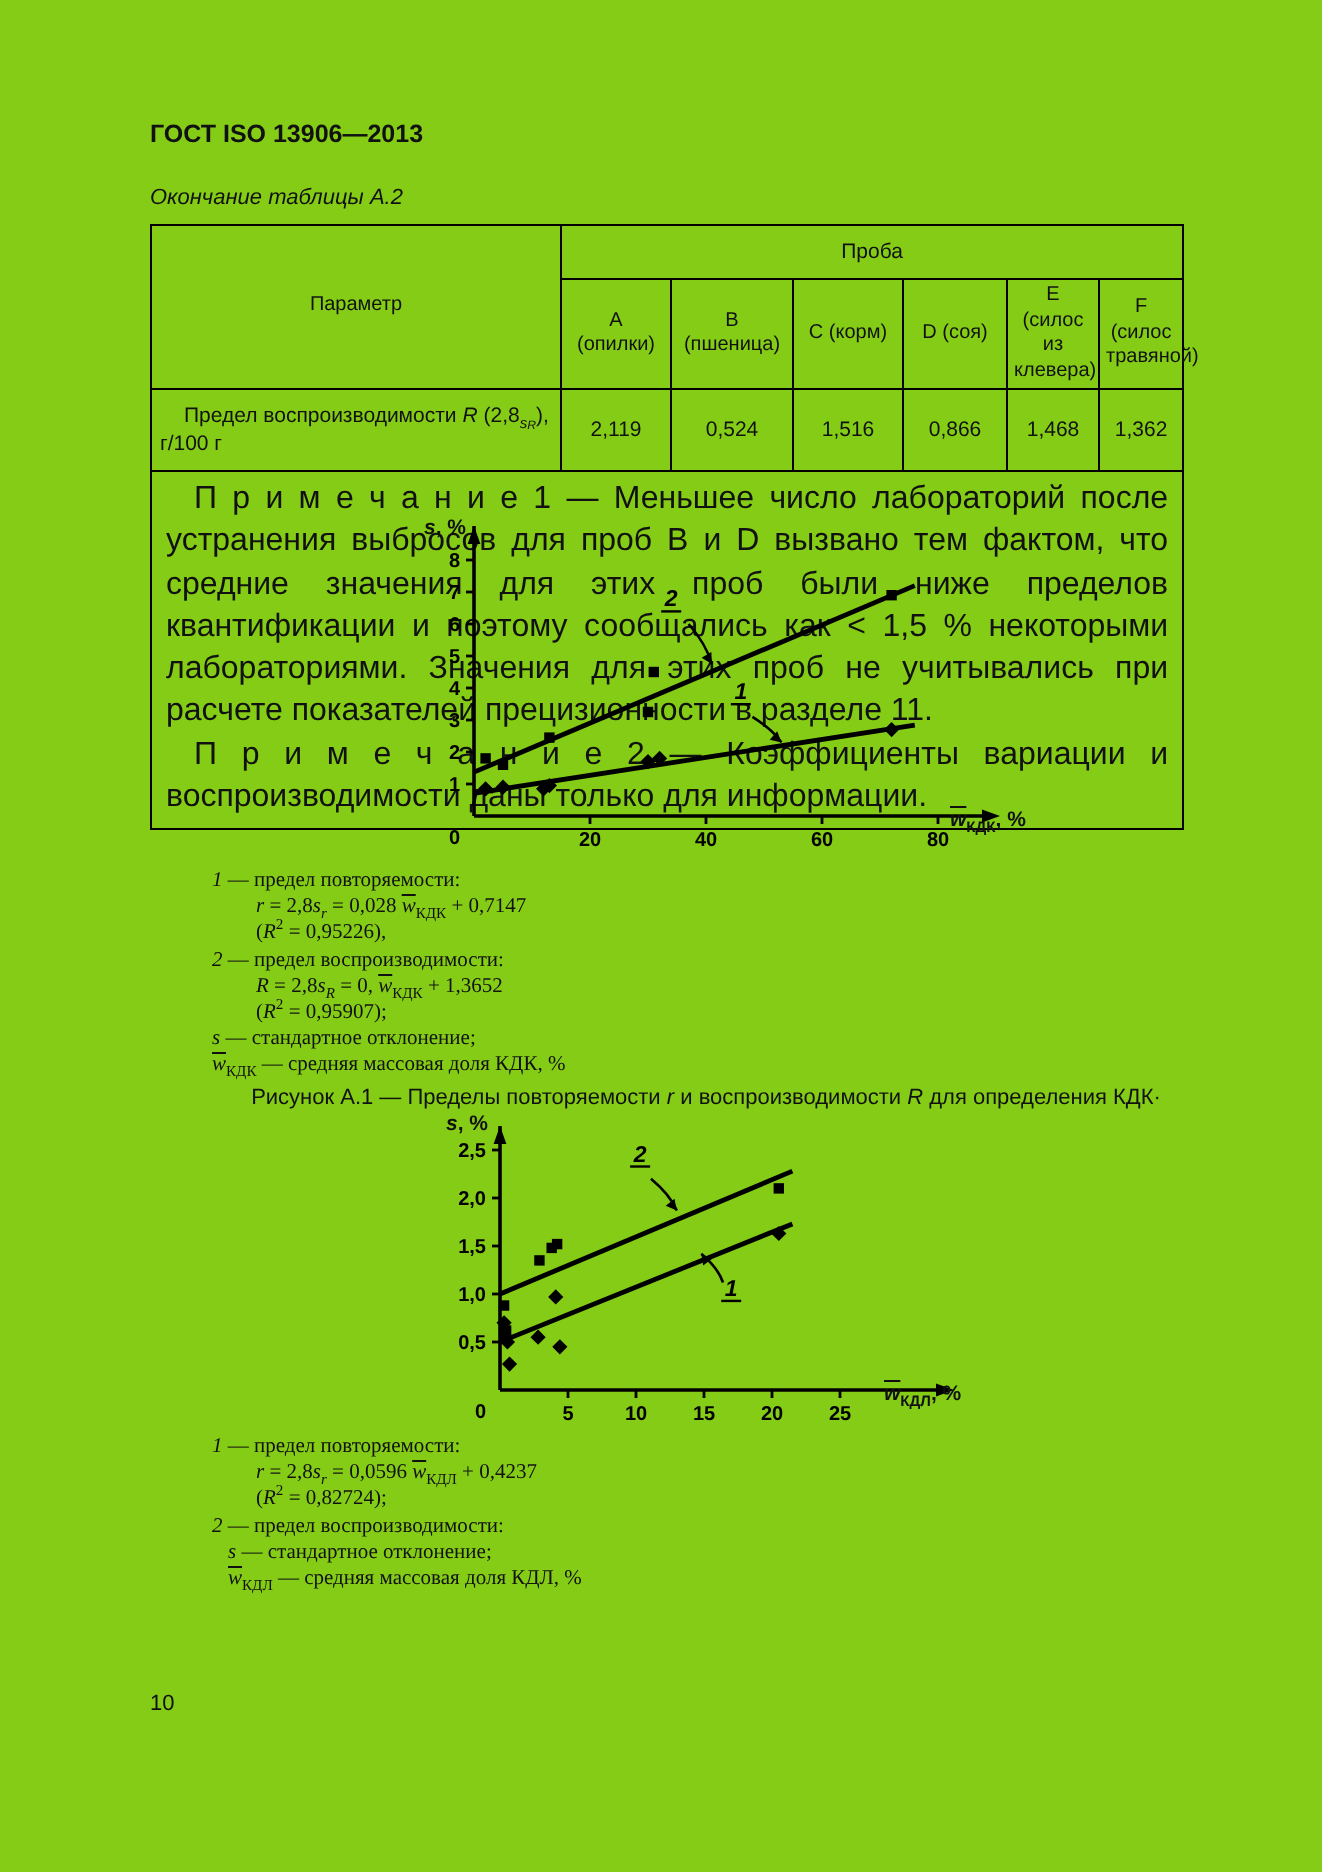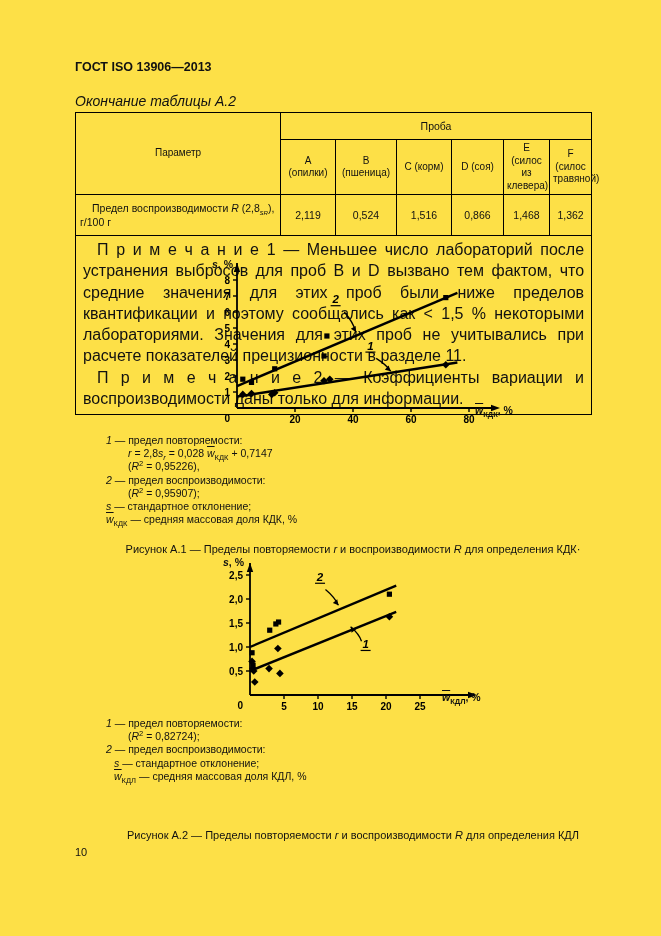--- a/index.html
+++ b/index.html
@@ -1,25 +1,25 @@
 <!DOCTYPE html>
 <html><head>
 <meta charset="utf-8">
 <style>
   html,body{margin:0;padding:0;background:#888;}
-  #page{position:relative;width:661px;height:936px;background:#fde047;
+  #page{position:relative;width:661px;height:936px;background:#84cc16;
         font-family:"Liberation Sans", sans-serif;color:#111;overflow:hidden;}
   .it{font-style:italic;}
   .wb{text-decoration:overline;font-style:italic;}
   sub{font-size:0.72em;line-height:0;}
   sup{font-size:0.72em;line-height:0;}
   .sub2{font-size:0.58em;vertical-align:-0.55em;line-height:0;}
 
   #doc-header{position:absolute;left:75px;top:60px;font-size:12.5px;font-weight:bold;}
-  #table-continuation{position:absolute;left:75px;top:93px;font-size:14px;font-style:italic;}
+  #table-continuation{position:absolute;left:75px;top:93px;font-size:11px;font-style:italic;}
 
   #main-table{position:absolute;left:75px;top:112px;width:516px;border-collapse:collapse;
               table-layout:fixed;font-size:10.5px;}
   #main-table th,#main-table td{border:1px solid #000;padding:2px 3px;font-weight:normal;vertical-align:middle;}
   #main-table .col-param{width:205px;}
   .hdr-cell{text-align:center;font-size:10px;line-height:1.25;}
   .group-hdr{text-align:center;height:22px;font-size:10.5px;margin-top:15px;}
   .param-cell{text-align:left;padding:3px 5px 3px 4px !important;line-height:1.35;height:34px;}
   .param-cell .indent{display:inline-block;width:12px;}
   .value-cell{text-align:center;height:34px;}
@@ -33,21 +33,21 @@
   .tick{font-size:10px;font-weight:bold;font-family:"Liberation Sans",sans-serif;}
   .callout{font-size:11.5px;font-weight:bold;font-style:italic;font-family:"Liberation Sans",sans-serif;}
 
   #chart1-box{left:203px;top:256px;width:330px;height:176px;}
   #chart1-ylabel{left:0;top:2px;width:30px;text-align:right;}
   #chart1-xlabel{left:272px;top:148px;}
   #chart2-box{left:206px;top:556px;width:310px;height:172px;}
   #chart2-ylabel{left:8px;top:0;width:30px;text-align:right;}
   #chart2-xlabel{left:236px;top:135px;}
 
-  .legend{position:absolute;left:106px;font-size:10.5px;line-height:13.2px;white-space:nowrap;}
+  .legend{position:absolute;left:106px;font-size:10.5px;line-height:13.2px;white-space:nowrap;font-family:Liberation Serif, serif;}
   #legend1{top:434px;}
   #legend2{top:717px;}
   .legend .ind{padding-left:22px;}
   .legend .ind-s{padding-left:8px;}
 
   .fig-caption{position:absolute;left:95px;width:516px;text-align:center;font-size:11px;white-space:nowrap;}
   #caption1{top:543px;}
   #caption2{top:829px;}
 
   #page-number{position:absolute;left:75px;top:846px;font-size:11px;}
@@ -158,20 +158,21 @@
       </svg>
     <span id="chart1-ylabel" class="axis-label"><span class="it">s</span><span>, %</span></span>
     <span id="chart1-xlabel" class="axis-label"><span><span class="wb">w</span><sub>КДК</sub></span><span>, %</span></span>
   </div>
 
   <div id="legend1" class="legend">
     <div><span class="it">1</span><span> — предел повторяемости:</span></div>
     <div class="ind"><span class="it">r</span><span> = 2,8</span><span class="it">s</span><sub class="it">r</sub><span> = 0,028 </span><span><span class="wb">w</span><sub>КДК</sub></span><span> + 0,7147</span></div>
     <div class="ind"><span>(</span><span class="it">R</span><sup>2</sup><span> = 0,95226),</span></div>
     <div><span class="it">2</span><span> — предел воспроизводимости:</span></div>
+    <div class="ind"><span class="it">R</span><span> = 2,8</span><span class="it">s</span><sub class="it">R</sub><span> = 0,  </span><span><span class="wb">w</span><sub>КДК</sub></span><span> + 1,3652</span></div>
     <div class="ind"><span>(</span><span class="it">R</span><sup>2</sup><span> = 0,95907);</span></div>
     <div><span class="it">s</span><span> — стандартное отклонение;</span></div>
     <div><span><span class="wb">w</span><sub>КДК</sub></span><span> — средняя массовая доля КДК, %</span></div>
   </div>
 
   <div id="caption1" class="fig-caption"><span>Рисунок А.1 — Пределы повторяемости </span><span class="it">r</span><span> и воспроизводимости </span><span class="it">R</span><span> для определения КДК·</span></div>
 
   <div id="chart2-box" class="chart-box">
     <svg id="chart2-svg" width="310" height="172">
         <line x1="44" y1="139" x2="262" y2="139" stroke="#000" stroke-width="1.8"></line>
@@ -223,23 +224,23 @@
         <line x1="154.6" y1="94.46000000000001" x2="164.6" y2="94.46000000000001" stroke="#000" stroke-width="1.2"></line>
         <path d="M 155.51999999999998 85.24 Q 153.07999999999998 78.03999999999999 144.64 70.84" stroke="#000" stroke-width="1.3" fill="none"></path>
         <polygon points="144.64,70.84 150.08838797980562,73.35297998828275 145.5689750423433,76.76764754103205" fill="#000"></polygon>
       </svg>
     <span id="chart2-ylabel" class="axis-label"><span class="it">s</span><span>, %</span></span>
     <span id="chart2-xlabel" class="axis-label"><span><span class="wb">w</span><sub>КДЛ</sub></span><span>, %</span></span>
   </div>
 
   <div id="legend2" class="legend">
     <div><span class="it">1</span><span> — предел повторяемости:</span></div>
+    <div class="ind"><span class="it">r</span><span> = 2,8</span><span class="it">s</span><sub class="it">r</sub><span> = 0,0596 </span><span><span class="wb">w</span><sub>КДЛ</sub></span><span> + 0,4237</span></div>
     <div class="ind"><span>(</span><span class="it">R</span><sup>2</sup><span> = 0,82724);</span></div>
     <div><span class="it">2</span><span> — предел воспроизводимости:</span></div>
     <div class="ind-s"><span class="it">s</span><span> — стандартное отклонение;</span></div>
     <div class="ind-s"><span><span class="wb">w</span><sub>КДЛ</sub></span><span> — средняя массовая доля КДЛ, %</span></div>
   </div>
 
-  <div id="caption2" class="fig-caption"><span>Рисунок А.2 — Пределы повторяемости </span><span class="it">r</span><span> и воспроизводимости </span><span class="it">R</span><span> для определения КДЛ</span></div>
 
   <div id="page-number">10</div>
 
 </div>
 
 </body></html>

